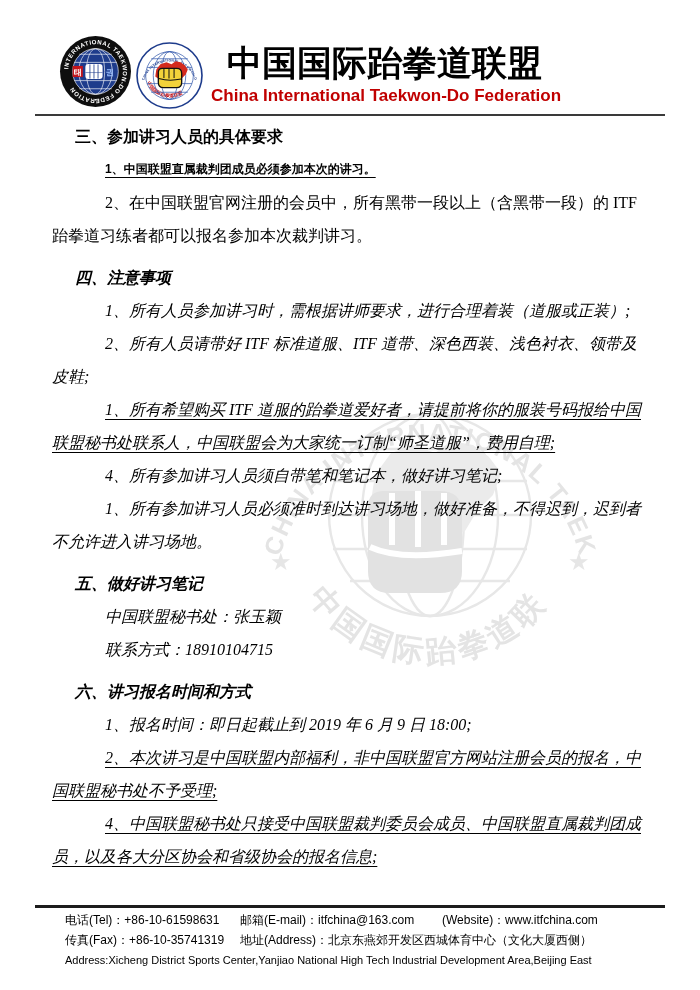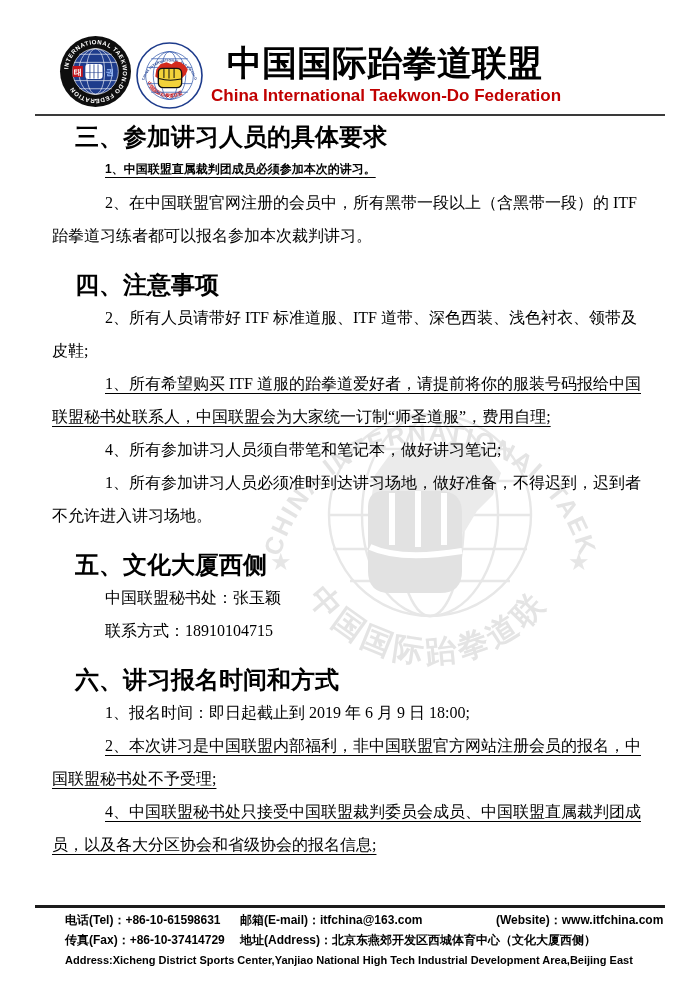--- a/index.html
+++ b/index.html
@@ -21,41 +21,41 @@
     position:absolute;left:211px;top:86px;width:300px;
     font-family:"Liberation Sans","DejaVu Sans",sans-serif;
     font-size:17px;font-weight:bold;white-space:nowrap;color:#c00000;
   }
   .header-rule{position:absolute;left:35px;top:114px;width:630px;height:2px;background:#3a3a3a;}
   
   .watermark{position:absolute;left:245px;top:330px;width:370px;height:370px;z-index:0;pointer-events:none;}
   
   .doc-body{position:absolute;left:52px;top:120px;width:600px;z-index:1;}
   .section{margin:0;}
-  .section + .section{margin-top:16px;}
+  .section + .section{margin-top:9px;font-style:italic;}
   .section-heading{
     font-family:"Liberation Sans","DejaVu Sans",sans-serif;
-    font-size:24px;font-weight:bold;line-height:33px;padding-left:23px;
+    font-size:16px;font-weight:bold;line-height:33px;padding-left:23px;
   }
   .para{
     margin:0;font-size:16px;line-height:33px;text-indent:53px;
     font-family:"Liberation Serif","DejaVu Serif",serif;
   }
   .para.b{font-weight:bold;font-family:"Liberation Sans","DejaVu Sans",sans-serif;font-size:12px;}
   .para.u{text-decoration:underline;text-underline-offset:4px;text-decoration-thickness:1px;}
   
   .footer-rule{position:absolute;left:35px;top:905px;width:630px;height:3px;background:#1c1c1c;}
   .footer{
     position:absolute;left:35px;top:910px;width:630px;z-index:1;
     font-family:"Liberation Sans","DejaVu Sans",sans-serif;
-    font-size:12px;font-weight:bold;line-height:20px;color:#000;
+    font-size:12px;font-weight:normal;line-height:20px;color:#000;
   }
   .footer-row{display:flex;padding-left:30px;white-space:nowrap;}
   .fcol1{width:175px;flex:none;}
-  .fcol2{width:256px;flex:none;}
+  .fcol2{width:202px;flex:none;}
   .footer-row.en{font-size:11px;}
 </style>
 </head>
 <body>
 
 <div class="page">
 
   <svg class="logo logo-itf" viewBox="0 0 72 72">
     <circle cx="36" cy="36" r="35" fill="#0e0e0e"></circle>
     <defs>
@@ -140,47 +140,48 @@
   </svg>
 
   <div class="doc-body" id="doc-body">
       <div class="section">
         <div class="section-heading">三、参加讲习人员的具体要求</div>
         <p class="para b u">1、中国联盟直属裁判团成员必须参加本次的讲习。</p>
         <p class="para">2、在中国联盟官网注册的会员中，所有黑带一段以上（含黑带一段）的 ITF 跆拳道习练者都可以报名参加本次裁判讲习。</p>
       </div>
       <div class="section">
         <div class="section-heading">四、注意事项</div>
+        <p class="para">1、所有人员参加讲习时，需根据讲师要求，进行合理着装（道服或正装）;</p>
         <p class="para">2、所有人员请带好 ITF 标准道服、ITF 道带、深色西装、浅色衬衣、领带及皮鞋;</p>
         <p class="para u">1、所有希望购买 ITF 道服的跆拳道爱好者，请提前将你的服装号码报给中国联盟秘书处联系人，中国联盟会为大家统一订制“师圣道服”，费用自理;</p>
         <p class="para">4、所有参加讲习人员须自带笔和笔记本，做好讲习笔记;</p>
         <p class="para">1、所有参加讲习人员必须准时到达讲习场地，做好准备，不得迟到，迟到者不允许进入讲习场地。</p>
       </div>
       <div class="section">
-        <div class="section-heading">五、文化大厦西侧</div>
+        <div class="section-heading">五、做好讲习笔记</div>
         <p class="para">中国联盟秘书处：张玉颖</p>
         <p class="para">联系方式：18910104715</p>
       </div>
       <div class="section">
         <div class="section-heading">六、讲习报名时间和方式</div>
         <p class="para">1、报名时间：即日起截止到 2019 年 6 月 9 日 18:00;</p>
         <p class="para u">2、本次讲习是中国联盟内部福利，非中国联盟官方网站注册会员的报名，中国联盟秘书处不予受理;</p>
         <p class="para u">4、中国联盟秘书处只接受中国联盟裁判委员会成员、中国联盟直属裁判团成员，以及各大分区协会和省级协会的报名信息;</p>
       </div>
     </div>
 
   <div class="footer-rule"></div>
   <div class="footer">
     <div class="footer-row">
       <span class="fcol1">电话(Tel)：+86-10-61598631</span>
       <span class="fcol2">邮箱(E-mail)：itfchina@163.com</span>
       <span>(Website)：www.itfchina.com</span>
     </div>
     <div class="footer-row">
-      <span class="fcol1">传真(Fax)：+86-10-37414729</span>
+      <span class="fcol1">传真(Fax)：+86-10-35741319</span>
       <span>地址(Address)：北京东燕郊开发区西城体育中心（文化大厦西侧）</span>
     </div>
     <div class="footer-row en">
       <span>Address:Xicheng District Sports Center,Yanjiao National High Tech Industrial Development Area,Beijing East</span>
     </div>
   </div>
 
 </div>
 
 </body></html>

